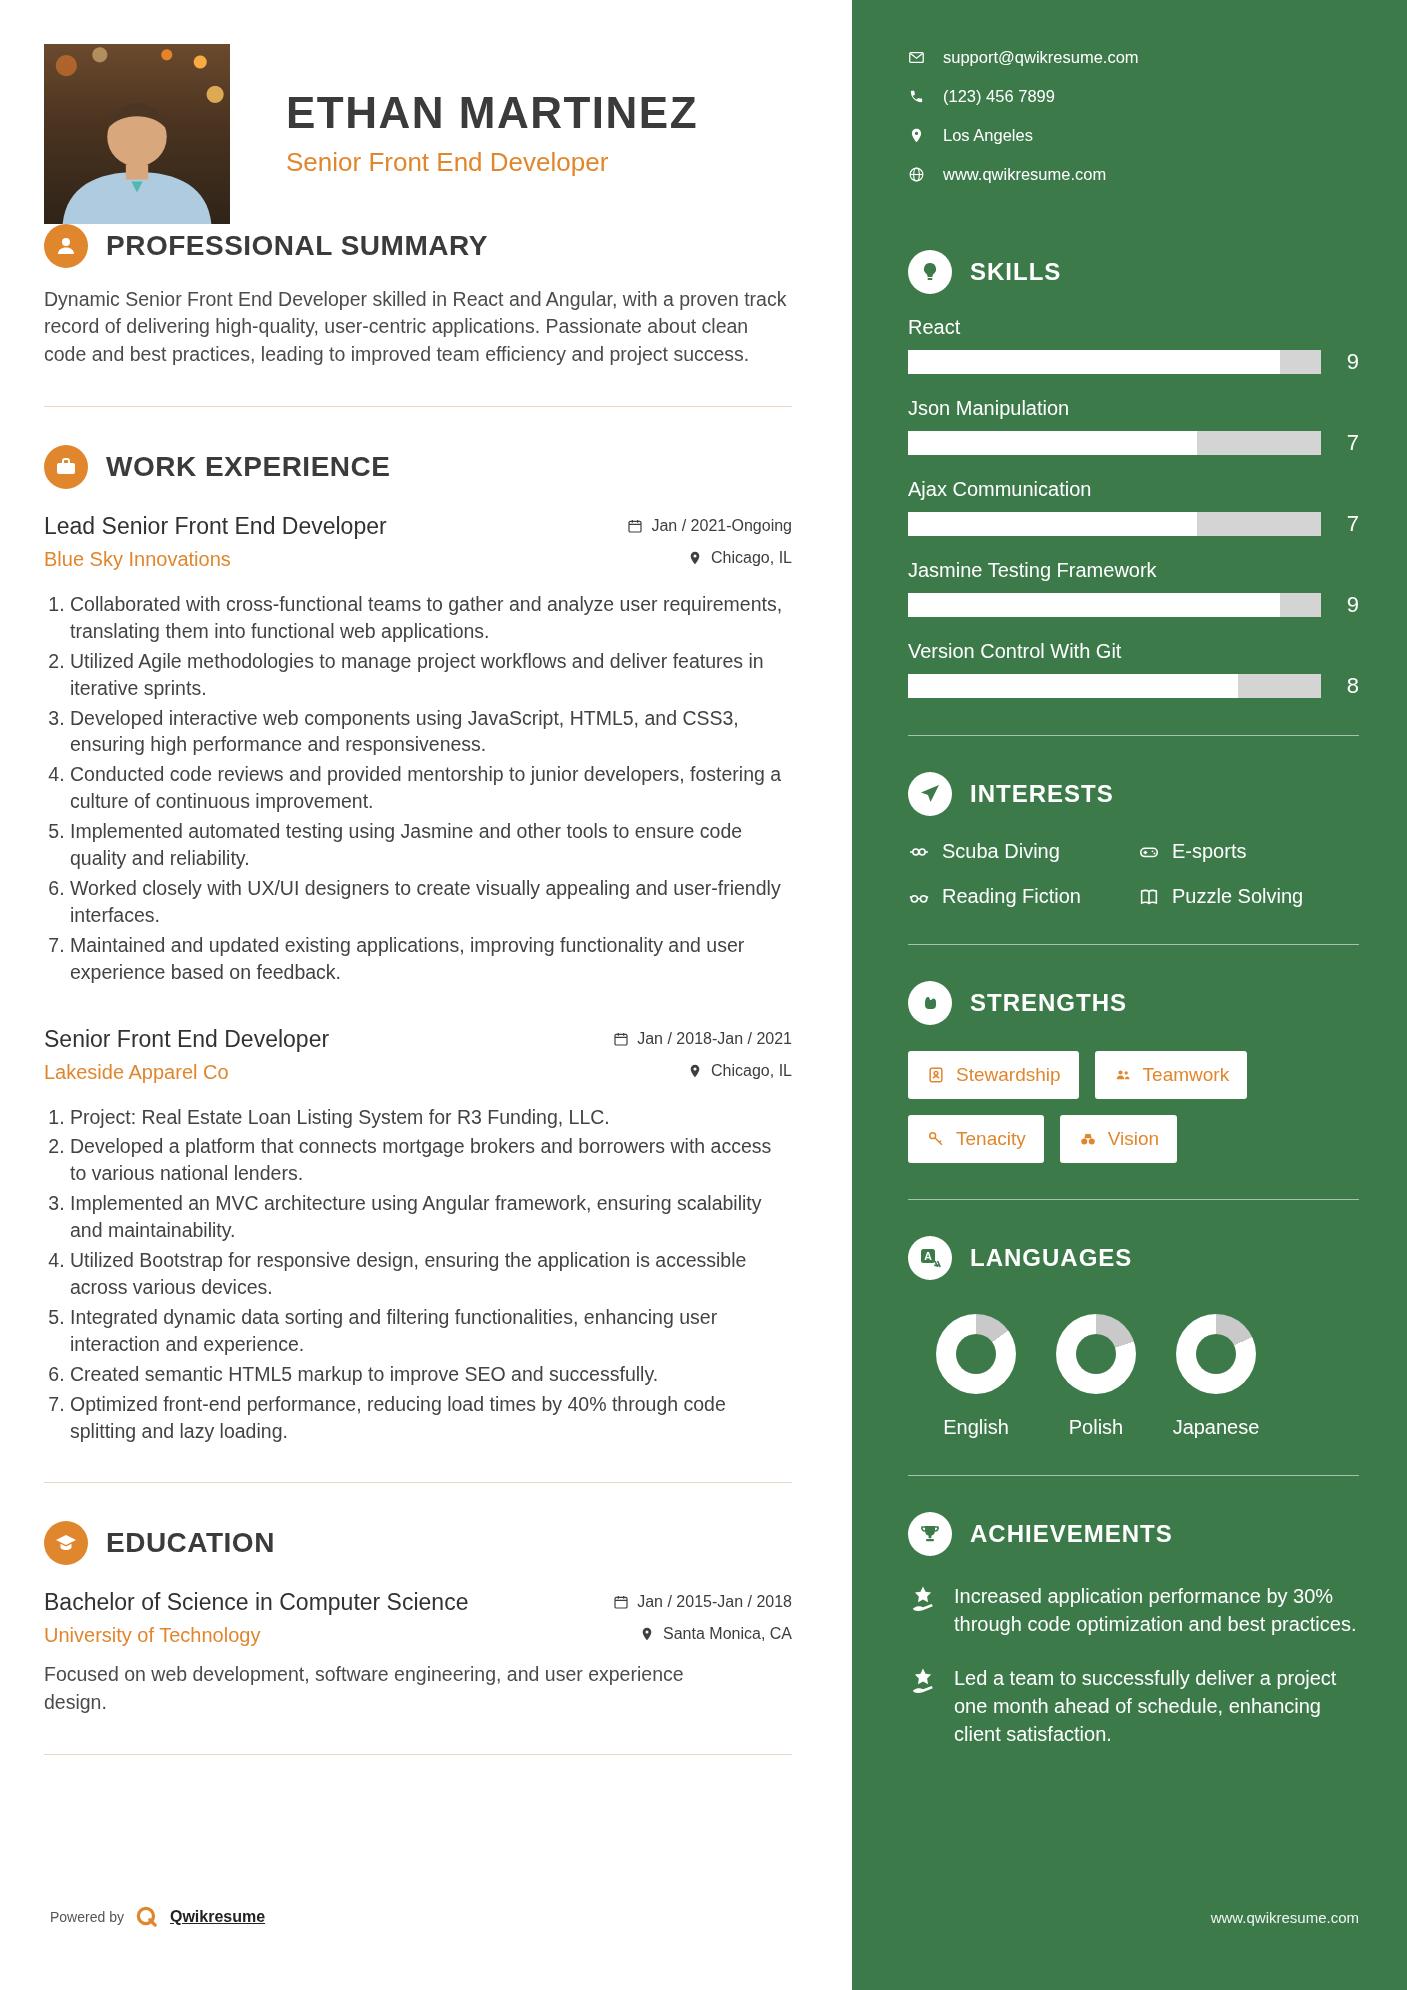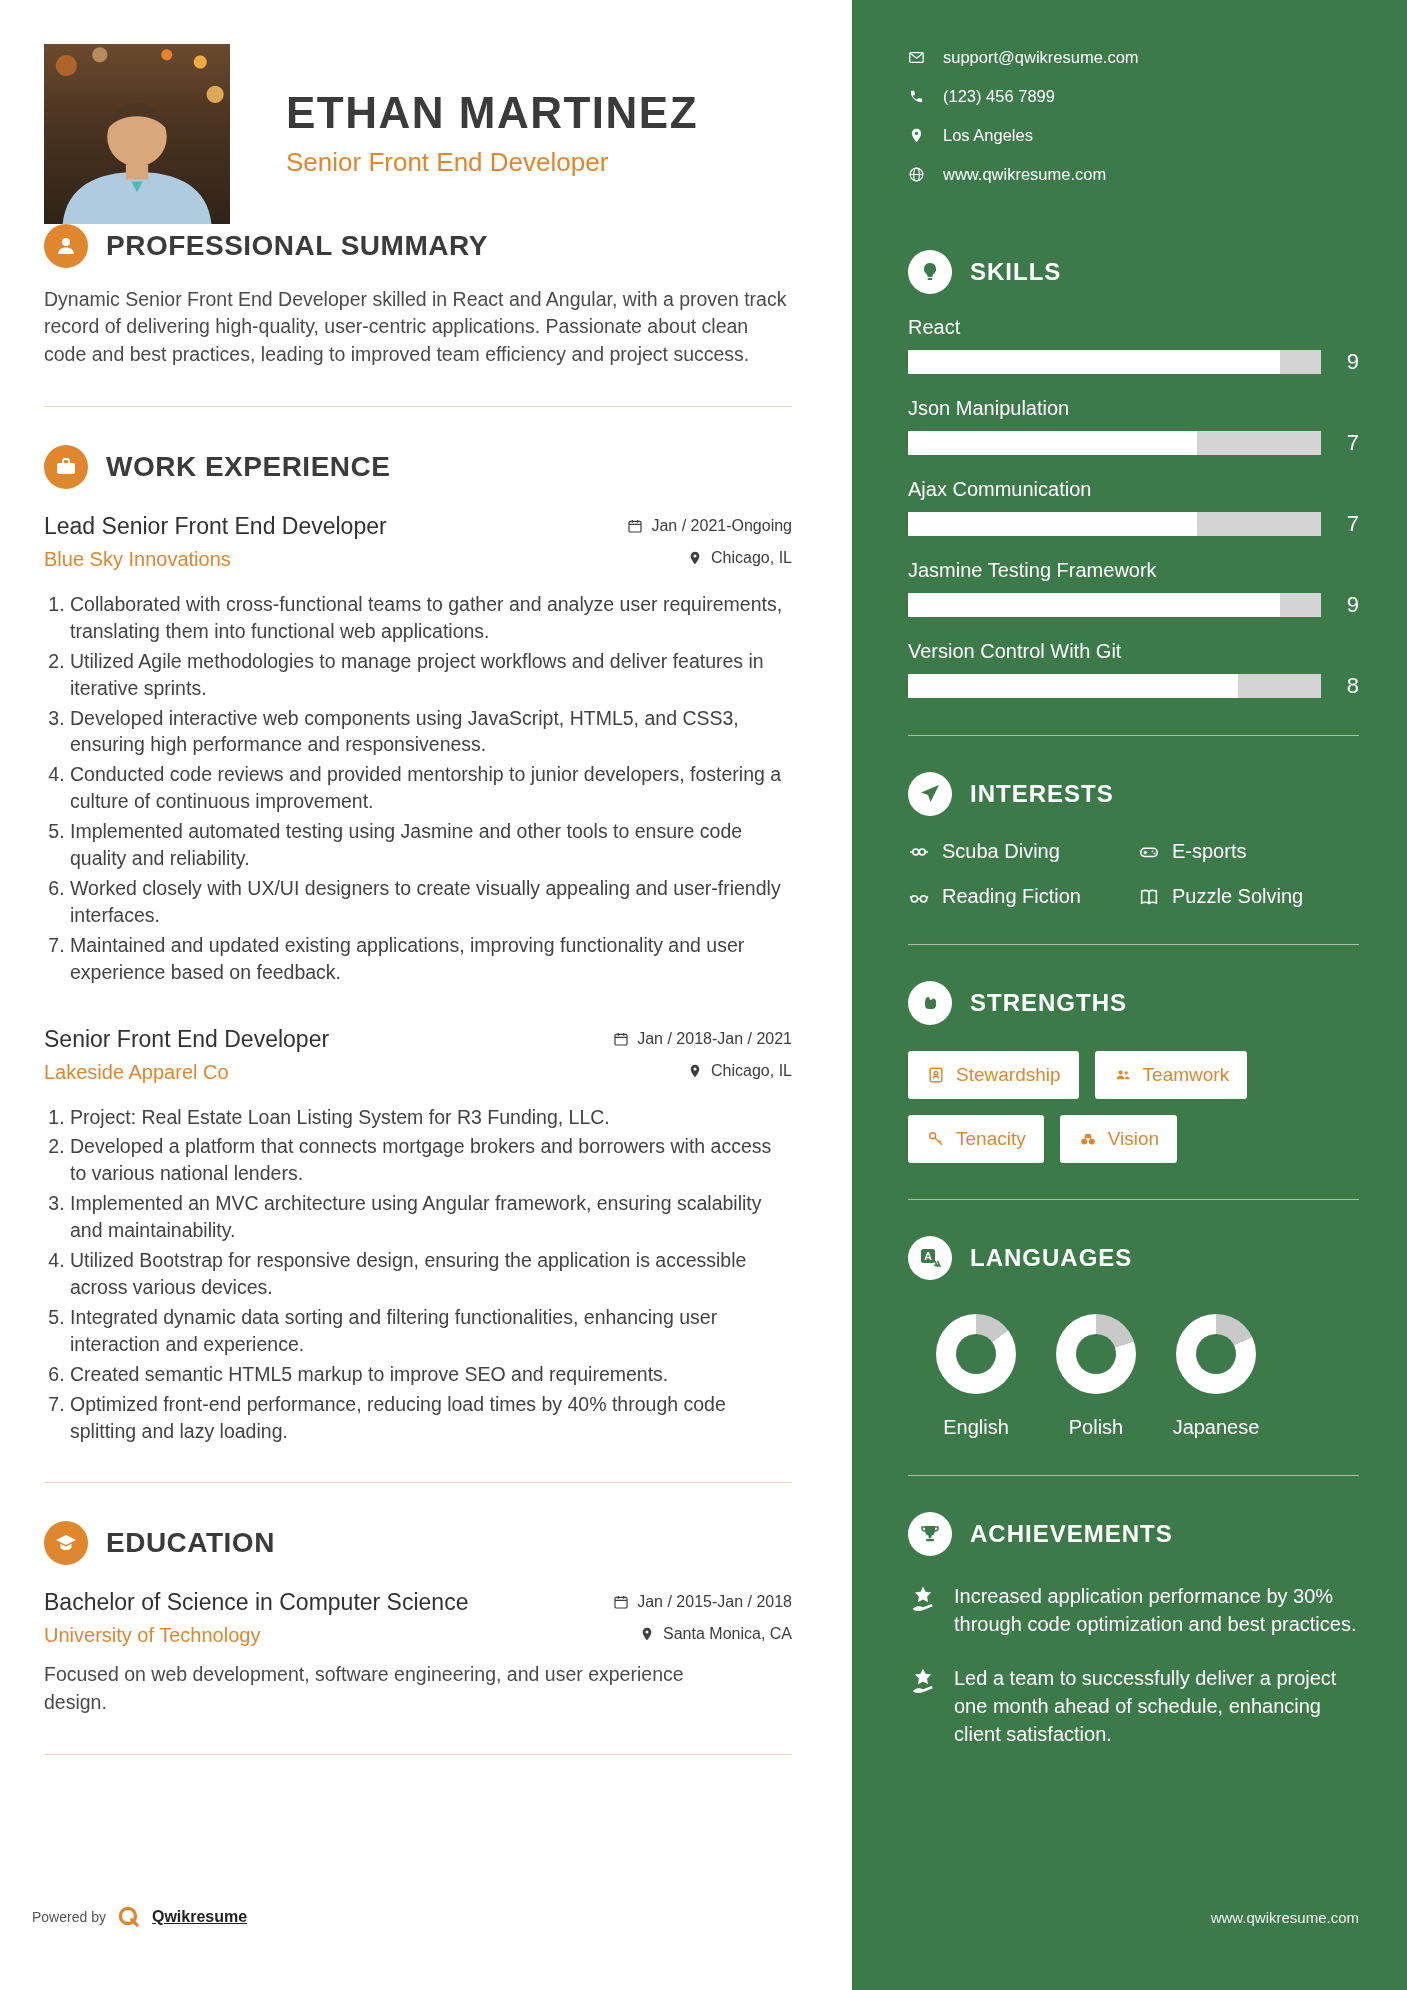--- a/index.html
+++ b/index.html
@@ -47,21 +47,21 @@
   .job-top{display:flex;justify-content:space-between;align-items:baseline}
   .job-title{font-size:23px;font-weight:400;color:#323232}
   .meta{display:flex;align-items:center;gap:8px;font-size:16px;color:#3d3d3d;white-space:nowrap}
   .meta svg{width:16px;height:16px;flex:none}
   .job-sub{display:flex;justify-content:space-between;align-items:baseline;margin-top:8px}
   .company{font-size:20px;color:var(--orange)}
   .bullets{margin:20px 0 0 0;padding-left:26px}
   .bullets li{font-size:19.5px;line-height:1.38;color:#434343;margin-bottom:3px}
   .edu-text{margin-top:14px;font-size:19.5px;line-height:1.4;color:#4b4b4b;max-width:700px}
 
-  .lfooter{position:absolute;left:32px;bottom:60px;display:flex;align-items:center;gap:10px}
+  .lfooter{position:absolute;left:50px;bottom:60px;display:flex;align-items:center;gap:10px}
   .powered{font-size:14px;color:#555}
   .logo-svg{width:26px;height:26px}
   .brand{font-size:16px;font-weight:700;color:#222;text-decoration:underline}
 
   
   .right{width:555px;background:var(--green);color:#fff;padding:48px 48px 14px 56px;position:relative}
   .contact-row{display:flex;align-items:center;gap:18px;margin-bottom:20px}
   .contact-row svg{width:17px;height:17px;flex:none}
   .contact-text{font-size:16.5px;color:#fff}
   .skills-wrap{margin-top:66px}
@@ -194,21 +194,21 @@
               </svg>
             <span>Chicago, IL</span>
           </div>
         </div>
         <ol class="bullets">
           <li>Project: Real Estate Loan Listing System for R3 Funding, LLC.</li>
           <li>Developed a platform that connects mortgage brokers and borrowers with access to various national lenders.</li>
           <li>Implemented an MVC architecture using Angular framework, ensuring scalability and maintainability.</li>
           <li>Utilized Bootstrap for responsive design, ensuring the application is accessible across various devices.</li>
           <li>Integrated dynamic data sorting and filtering functionalities, enhancing user interaction and experience.</li>
-          <li>Created semantic HTML5 markup to improve SEO and requirements.</li>
+          <li>Created semantic HTML5 markup to improve SEO and successfully.</li>
           <li>Optimized front-end performance, reducing load times by 40% through code splitting and lazy loading.</li>
         </ol>
       </div>
     </div>
 
     <div class="ldivider"></div>
 
     <div>
       <div class="sec-head">
         <span class="sec-circle orange">

